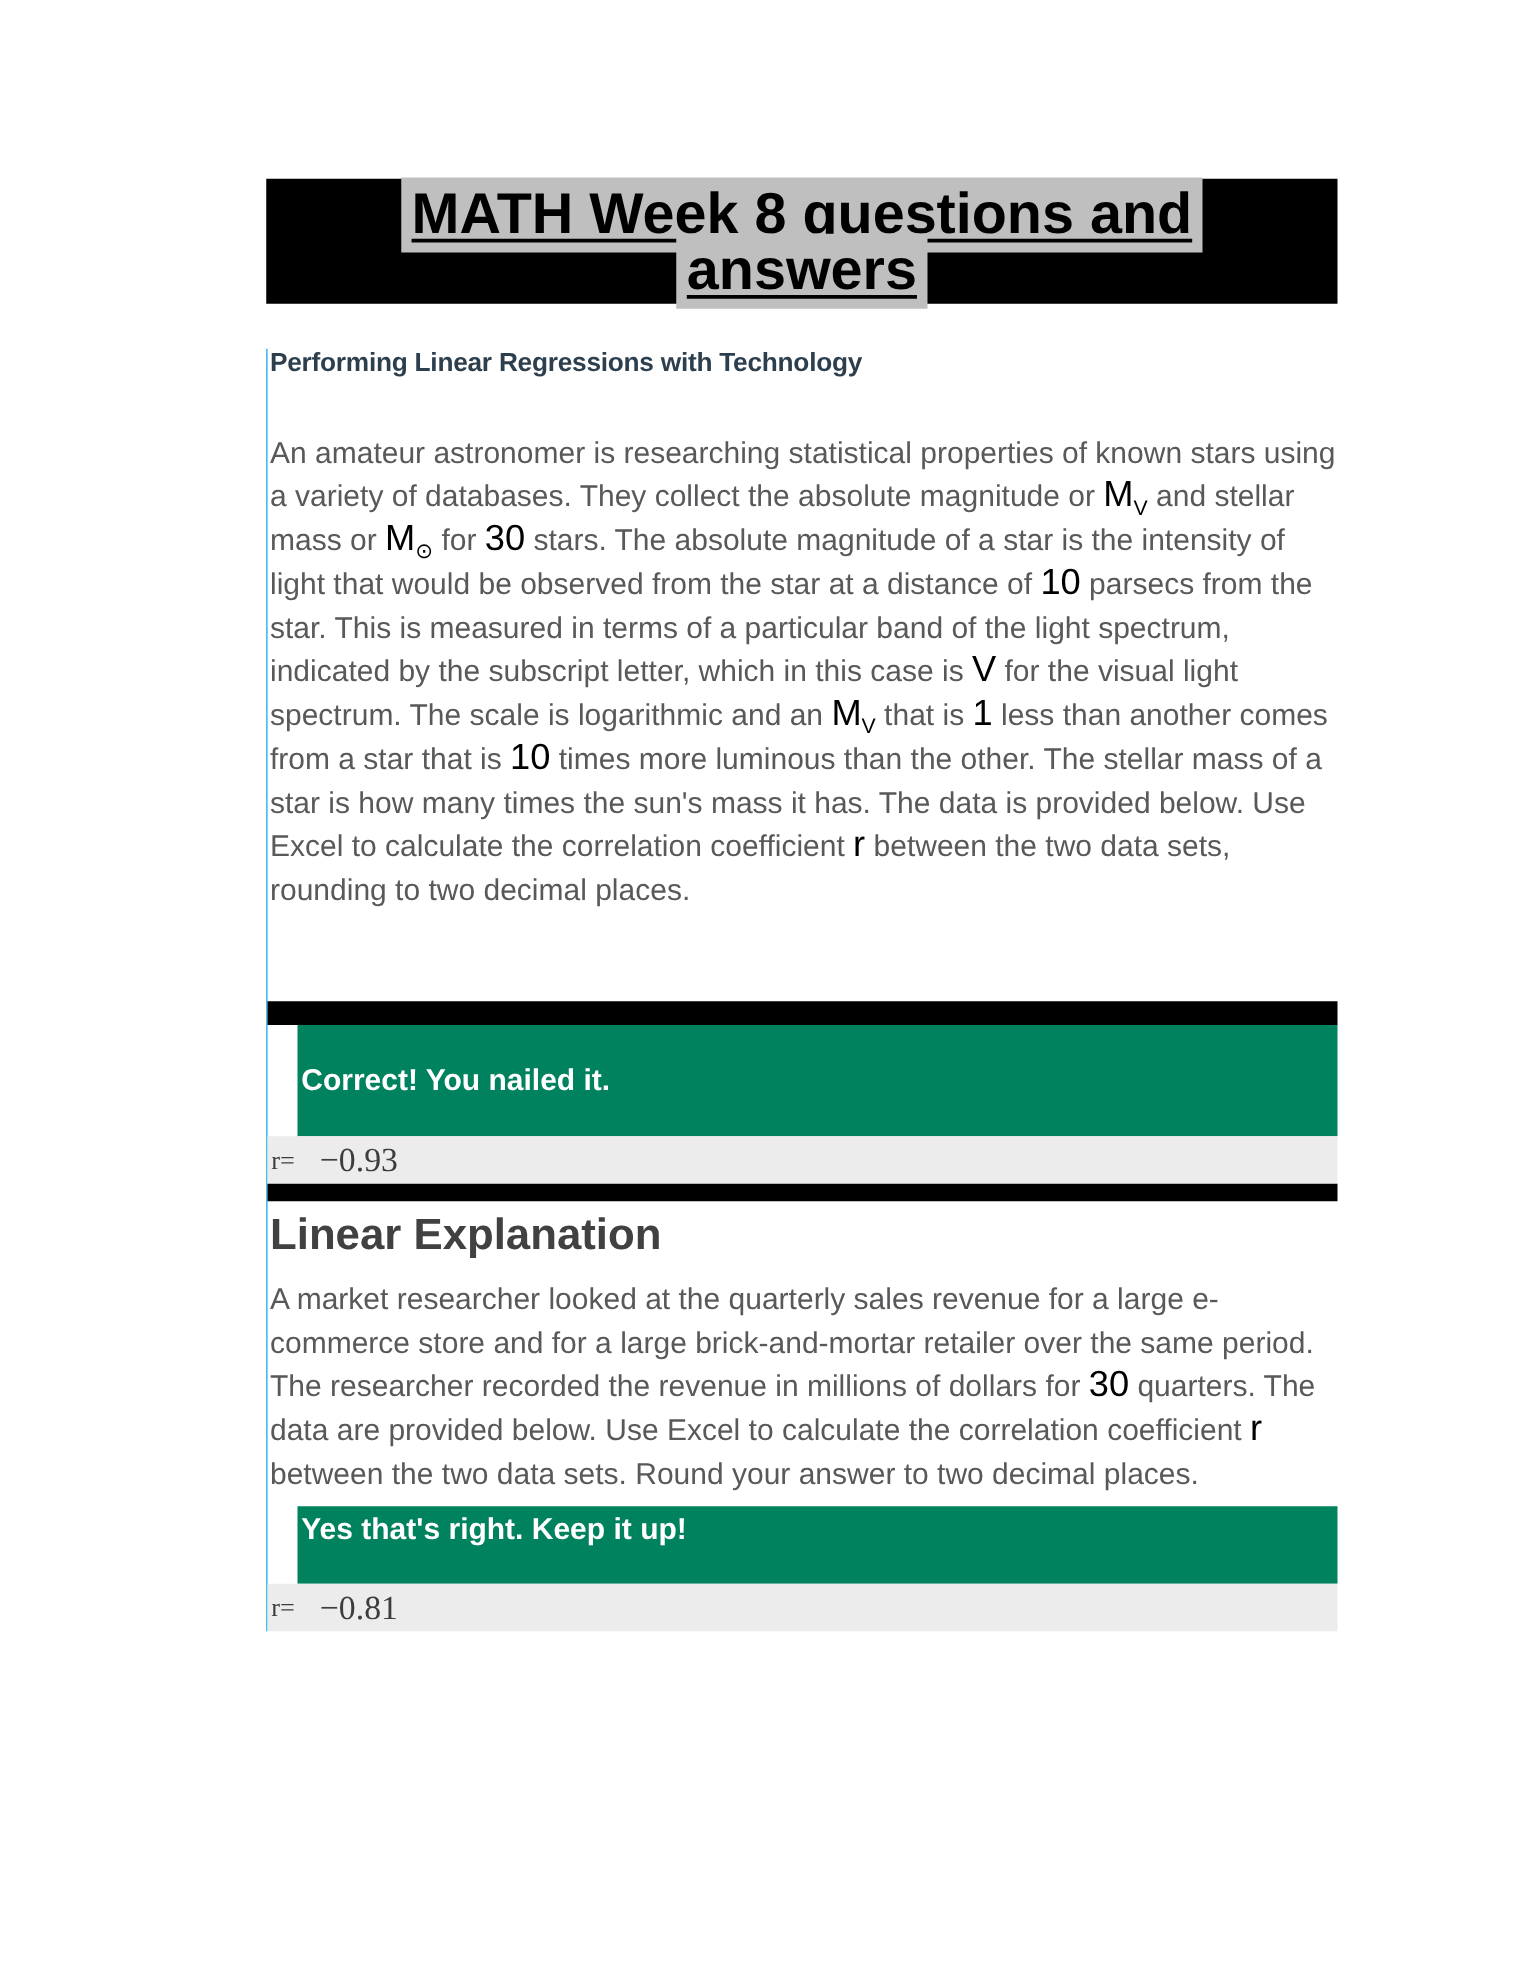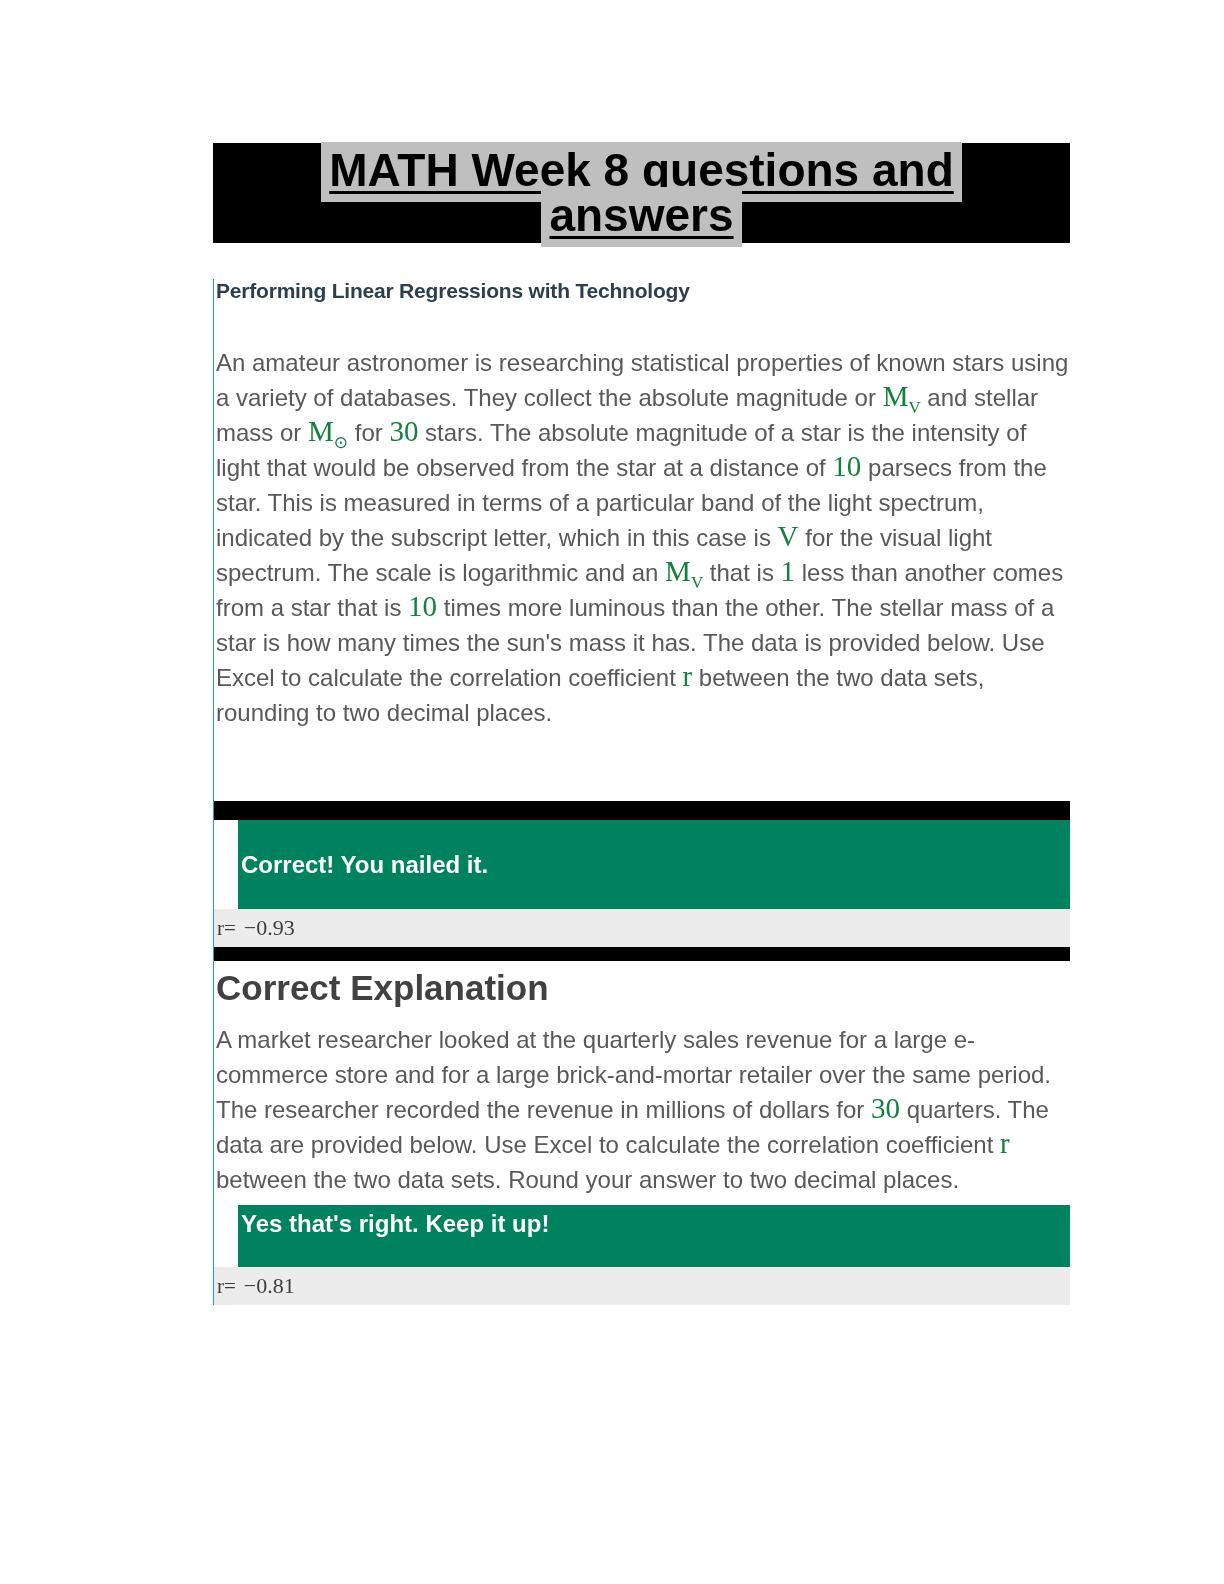--- a/index.html
+++ b/index.html
@@ -31,43 +31,43 @@
     margin:36px 0 0 2px; font-size:21px; font-weight:700;
     color:#2d3e4d; letter-spacing:-0.2px;
   }
   .body-para {
     margin:42px 0 0 2px; font-size:24px; line-height:35px; color:#58595b;
   }
   .para-expl { margin-top:24px; }
   .para-q2 { margin-top:14px; margin-bottom:8px; }
 
   .math {
-    font-family:Liberation Serif, serif; font-size:29px;
-    line-height:1; color:#15803d;
+    font-family:Liberation Sans, sans-serif; font-size:29px;
+    line-height:1; color:#000000;
   }
   .math sub { font-size:17px; line-height:0; }
 
   .black-bar { height:19px; background:#000; }
   .bar-top { margin-top:71px; }
   .bar-mid { height:14px; }
 
   .feedback-banner {
     background:var(--green,#00825e); color:#fff; font-weight:bold;
     font-size:24px; display:flex; padding-left:3px;margin-left:24px;
   }
   .banner-tall { height:89px; align-items:center; }
   .banner-short { height:62px; align-items:flex-start; padding-top:5px; }
 
   .answer-bar {
     background:var(--graybar,#ececec); height:38px;
     display:flex; align-items:center; padding-left:3px;
     font-family:"Liberation Serif", serif; color:#3d3d3d;
   }
   .answer-label { font-size:21px; }
-  .answer-value { font-size:22px; margin-left:8px; }
+  .answer-value { font-size:27px; margin-left:20px; }
 
   .explanation-heading {
     margin:7px 0 0 2px; font-size:35px; font-weight:bold; color:#414141;
   }
 </style>
 </head>
 <body>
 
 <div class="page">
   <div class="content">
@@ -89,21 +89,21 @@
         <span>Correct! You nailed it.</span>
       </div>
 
       <div class="answer-bar">
         <span class="answer-label">r=</span>
         <span class="answer-value">−0.93</span>
       </div>
 
       <div class="black-bar bar-mid"></div>
 
-      <h1 class="explanation-heading">Correct Explanation</h1>
+      <h1 class="explanation-heading">Linear Explanation</h1>
 
 
       <p class="body-para para-q2">A market researcher looked at the quarterly sales revenue for a large e-commerce store and for a large brick-and-mortar retailer over the same period. The researcher recorded the revenue in millions of dollars for <span class="math">30</span> quarters. The data are provided below. Use Excel to calculate the correlation coefficient <span class="math">r</span> between the two data sets. Round your answer to two decimal places.</p>
 
       <div class="feedback-banner banner-short">
         <span>Yes that's right. Keep it up!</span>
       </div>
 
       <div class="answer-bar">
         <span class="answer-label">r=</span>

